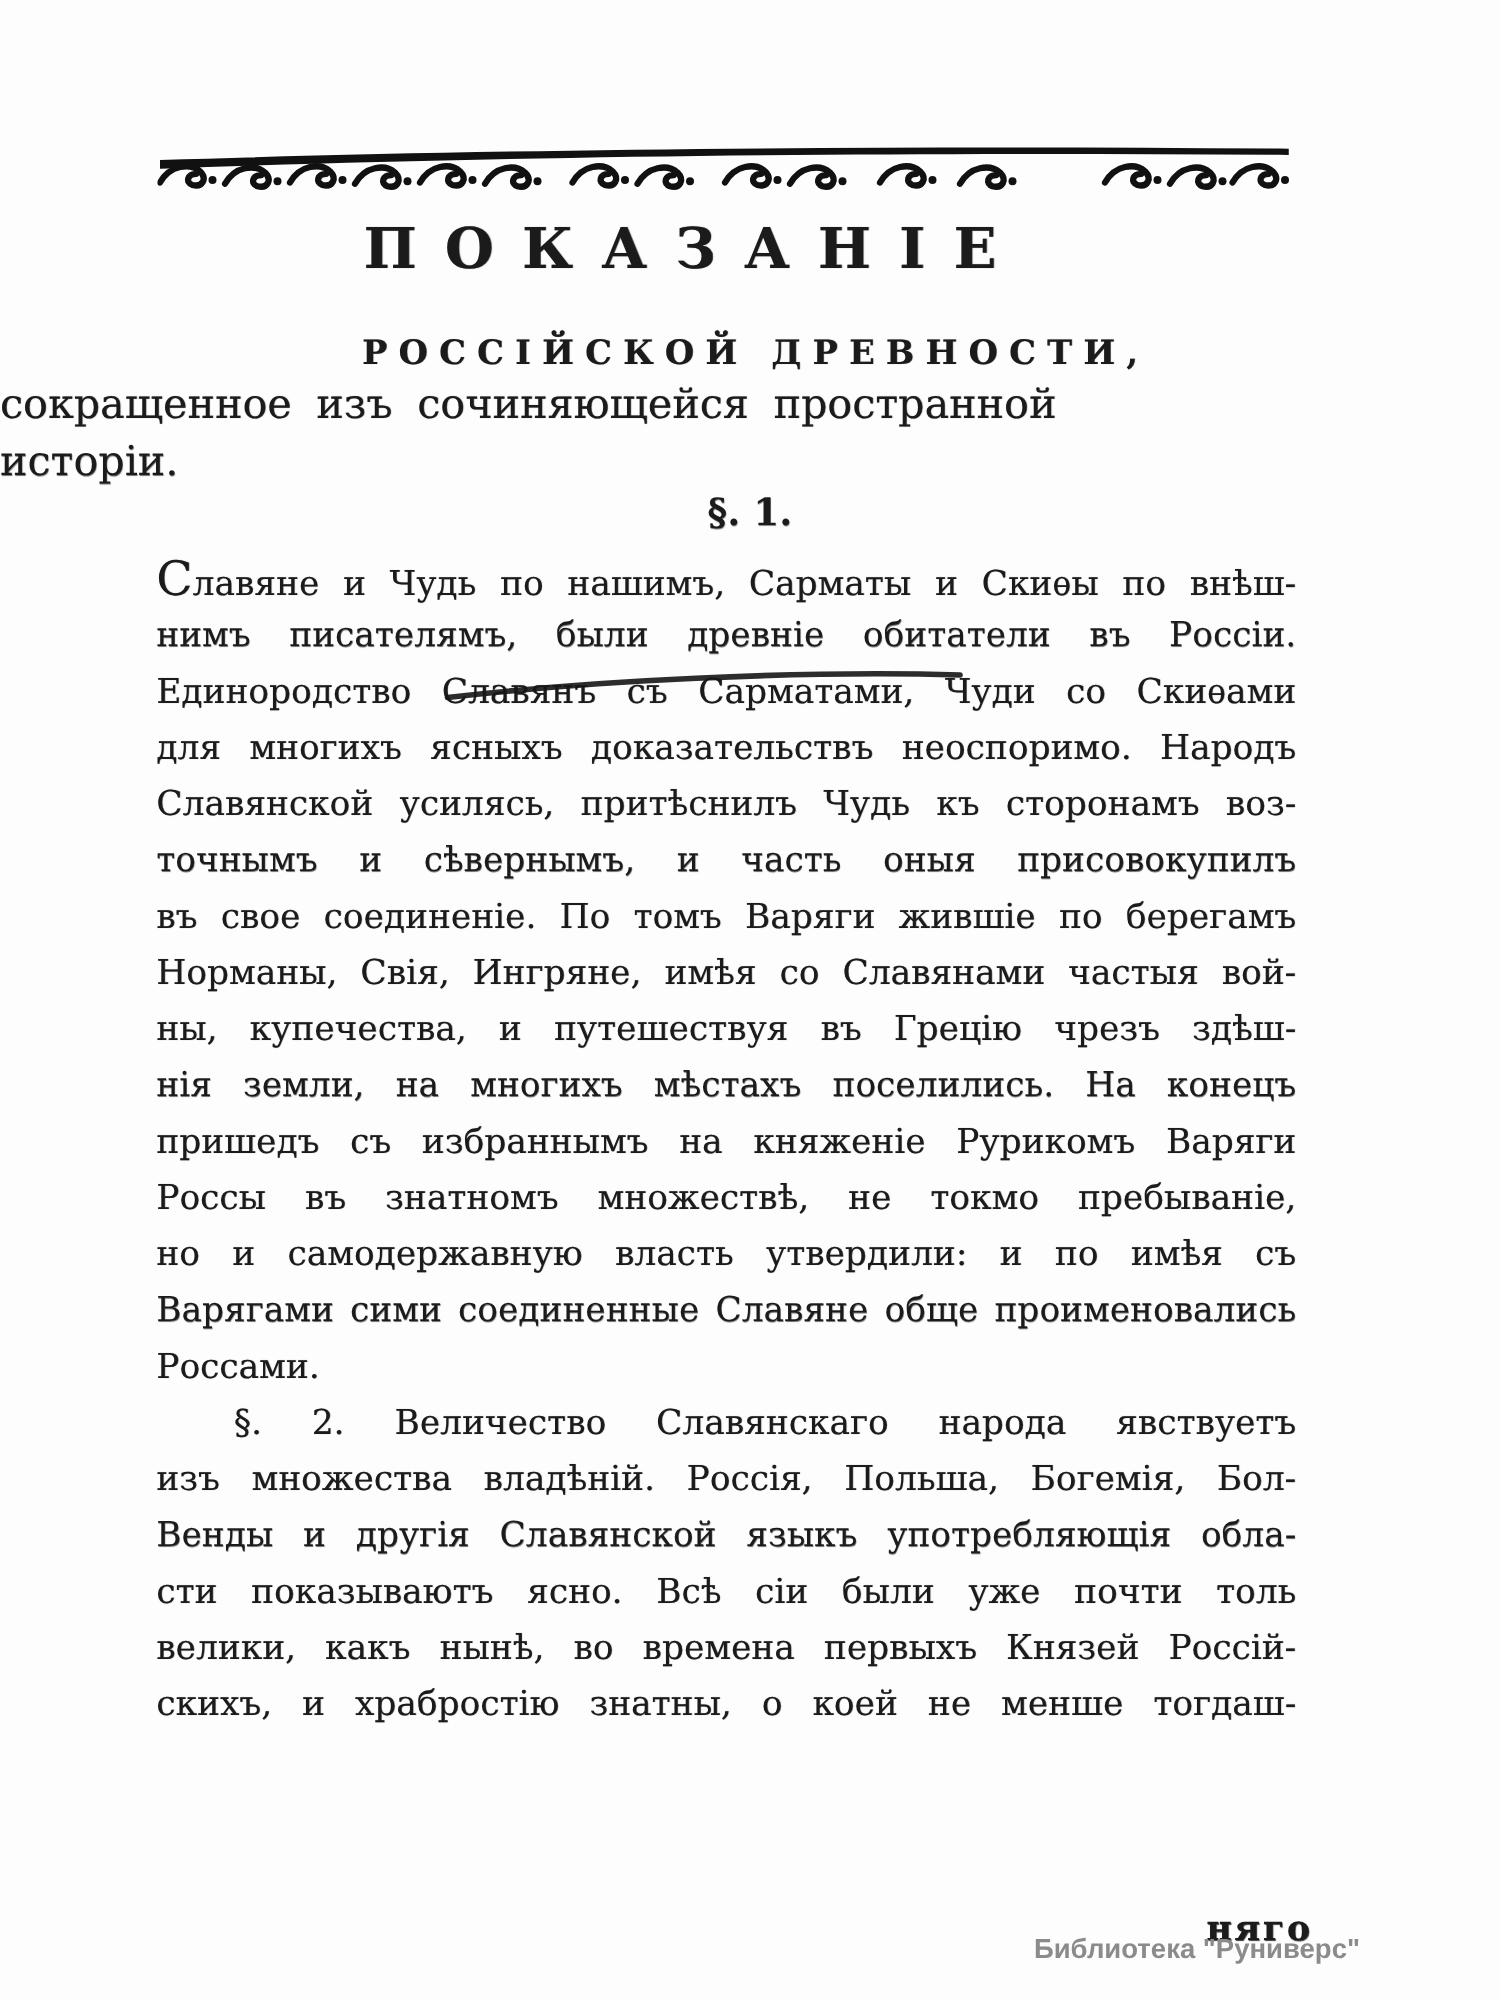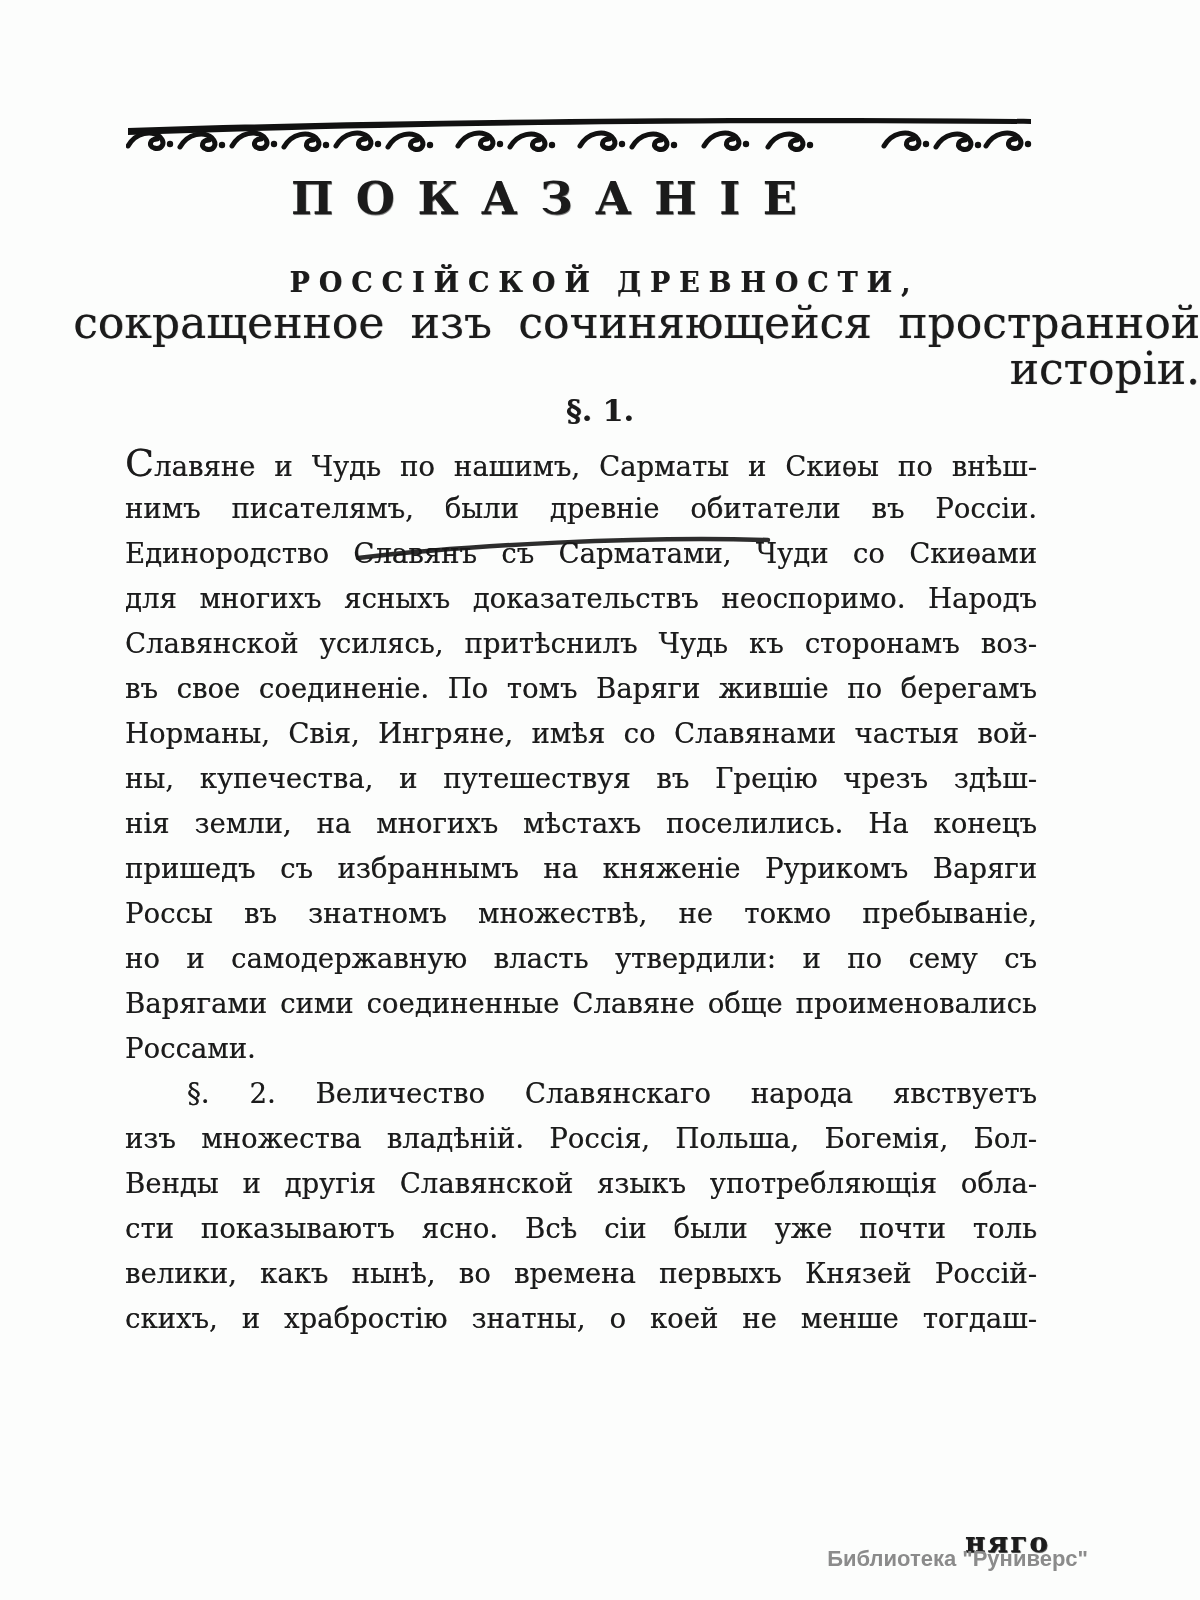--- a/index.html
+++ b/index.html
@@ -27,21 +27,21 @@
   .subtitle{
     position:absolute;left:0;top:243px;width:1200px;
     text-align:center;
     font-size:27px;font-weight:bold;
     letter-spacing:0.33em;text-indent:0.33em;
     text-shadow:0.4px 0.4px 0.6px rgba(20,20,20,.55);
     margin-top:24px;
   }
   .subtitle2{
     position:absolute;left:0;top:300px;width:1200px;
-    text-align:right;font-size:44px;line-height:46px;
+    text-align:left;font-size:33px;line-height:46px;
     word-spacing:0.28em;
     text-shadow:0.4px 0.4px 0.7px rgba(20,20,20,.6);
   }
   .section-mark{
     position:absolute;left:0;top:393px;width:1200px;
     text-align:center;font-size:30px;font-weight:bold;
     text-shadow:0.4px 0.4px 0.6px rgba(20,20,20,.5);
   }
 
   
@@ -114,27 +114,28 @@
   </div>
 
   <div class="section-mark">§. 1.</div>
 
   <div class="body-block">
     <div class="line initial">Славяне и Чудь по нашимъ, Сарматы и Скиѳы по внѣш-</div>
     <div class="line">нимъ писателямъ, были древніе обитатели въ Россіи.</div>
     <div class="line">Единородство Славянъ съ Сарматами, Чуди со Скиѳами</div>
     <div class="line">для многихъ ясныхъ доказательствъ неоспоримо. Народъ</div>
     <div class="line">Славянской усилясь, притѣснилъ Чудь къ сторонамъ воз-</div>
+    <div class="line">точнымъ и сѣвернымъ, и часть оныя присовокупилъ</div>
     <div class="line">въ свое соединеніе. По томъ Варяги жившіе по берегамъ</div>
     <div class="line">Норманы, Свія, Ингряне, имѣя со Славянами частыя вой-</div>
     <div class="line">ны, купечества, и путешествуя въ Грецію чрезъ здѣш-</div>
     <div class="line">нія земли, на многихъ мѣстахъ поселились. На конецъ</div>
     <div class="line">пришедъ съ избраннымъ на княженіе Рурикомъ Варяги</div>
     <div class="line">Россы въ знатномъ множествѣ, не токмо пребываніе,</div>
-    <div class="line">но и самодержавную власть утвердили: и по сему съ</div>
+    <div class="line">но и самодержавную власть утвердили: и по имѣя съ</div>
     <div class="line">Варягами сими соединенные Славяне обще проименовались</div>
     <div class="line end">Россами.</div>
     <div class="line indent">§. 2. Величество Славянскаго народа явствуетъ</div>
     <div class="line">изъ множества владѣній. Россія, Польша, Богемія, Бол-</div>
     <div class="line">Венды и другія Славянской языкъ употребляющія обла-</div>
     <div class="line">сти показываютъ ясно. Всѣ сіи были уже почти толь</div>
     <div class="line">велики, какъ нынѣ, во времена первыхъ Князей Россій-</div>
     <div class="line">скихъ, и храбростію знатны, о коей не менше тогдаш-</div>
   </div>
 

